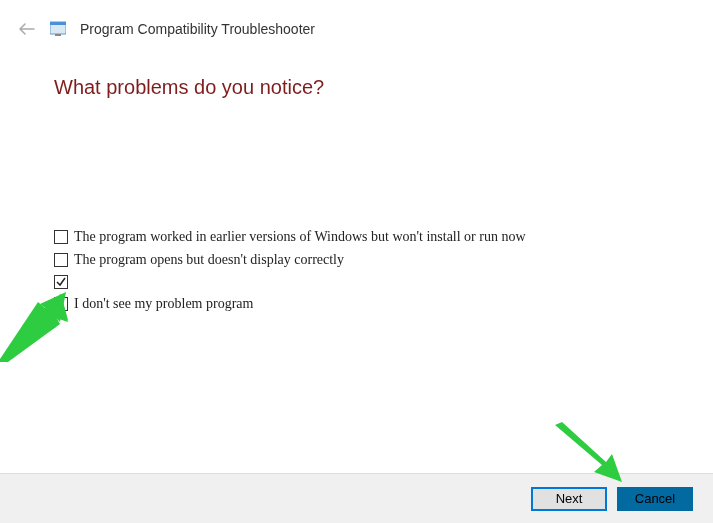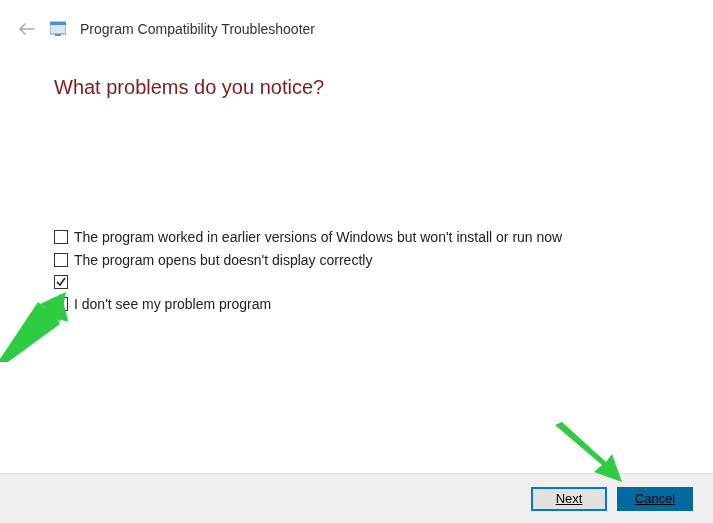--- a/index.html
+++ b/index.html
@@ -47,20 +47,21 @@
       padding: 130px 0 0 54px;
     }
     .option {
       display: flex;
       align-items: center;
       gap: 6px;
       margin-bottom: 7px;
       font-size: 14px;
       color: #222;
       cursor: pointer;
+      font-family: Liberation Serif, serif;
     }
     .checkbox {
       width: 14px;
       height: 14px;
       border: 1px solid #333;
       display: flex;
       align-items: center;
       justify-content: center;
       flex-shrink: 0;
       background: #fff;
@@ -73,21 +74,20 @@
       left: 0;
       right: 0;
       height: 50px;
       background: #f0f0f0;
       border-top: 1px solid #ddd;
       display: flex;
       align-items: center;
       justify-content: flex-end;
       padding-right: 20px;
       gap: 10px;
-      text-decoration: underline;
     }
     .btn {
       min-width: 76px;
       height: 24px;
       font-size: 13px;
       font-family: inherit;
       background: #0369a1;
       border: 1px solid #0369a1;
       cursor: pointer;
       padding: 0 14px;

